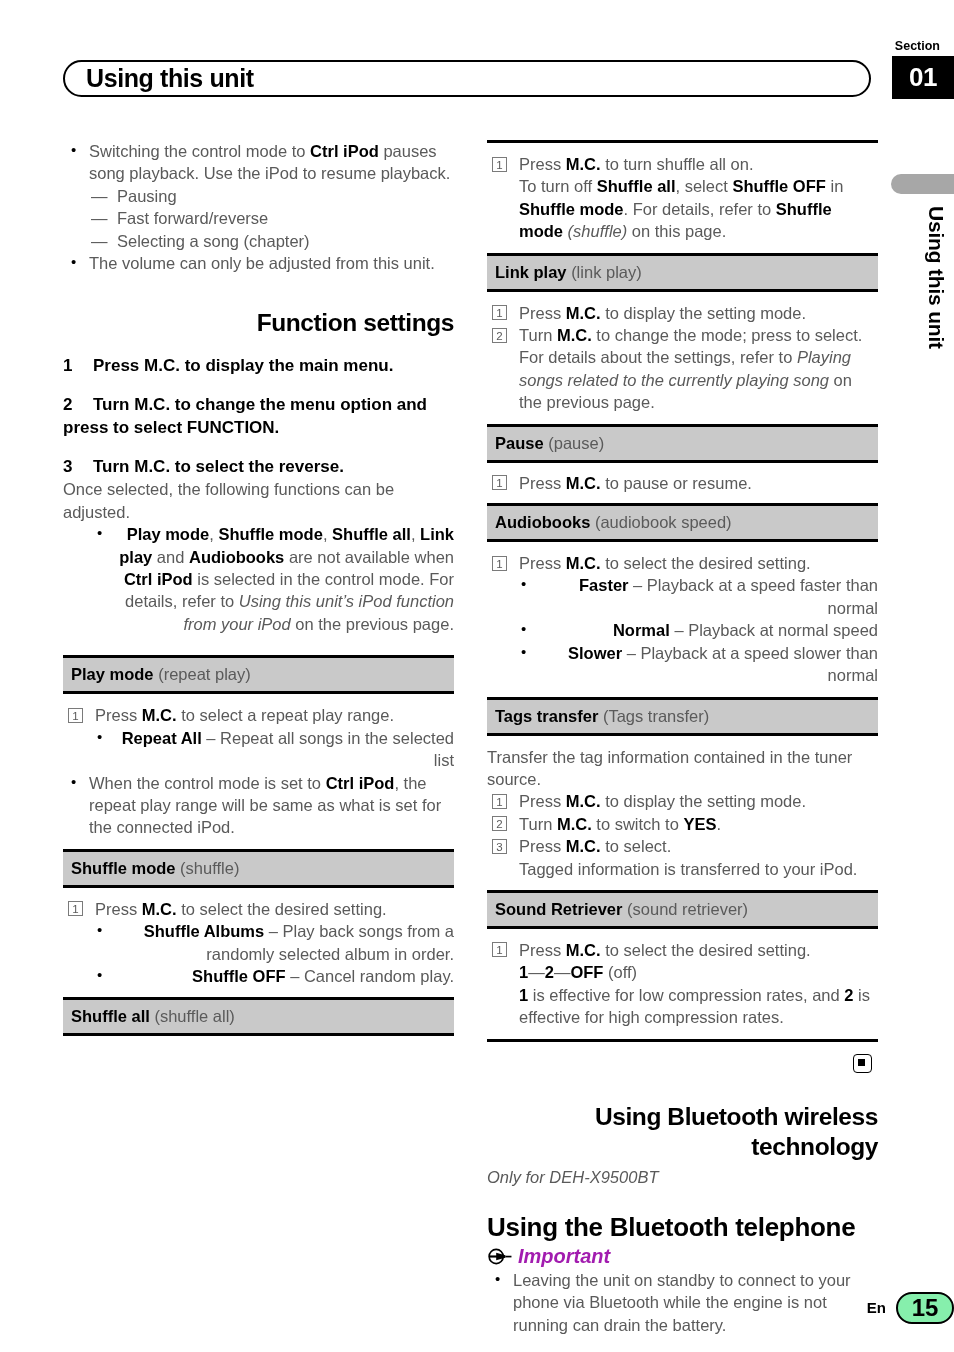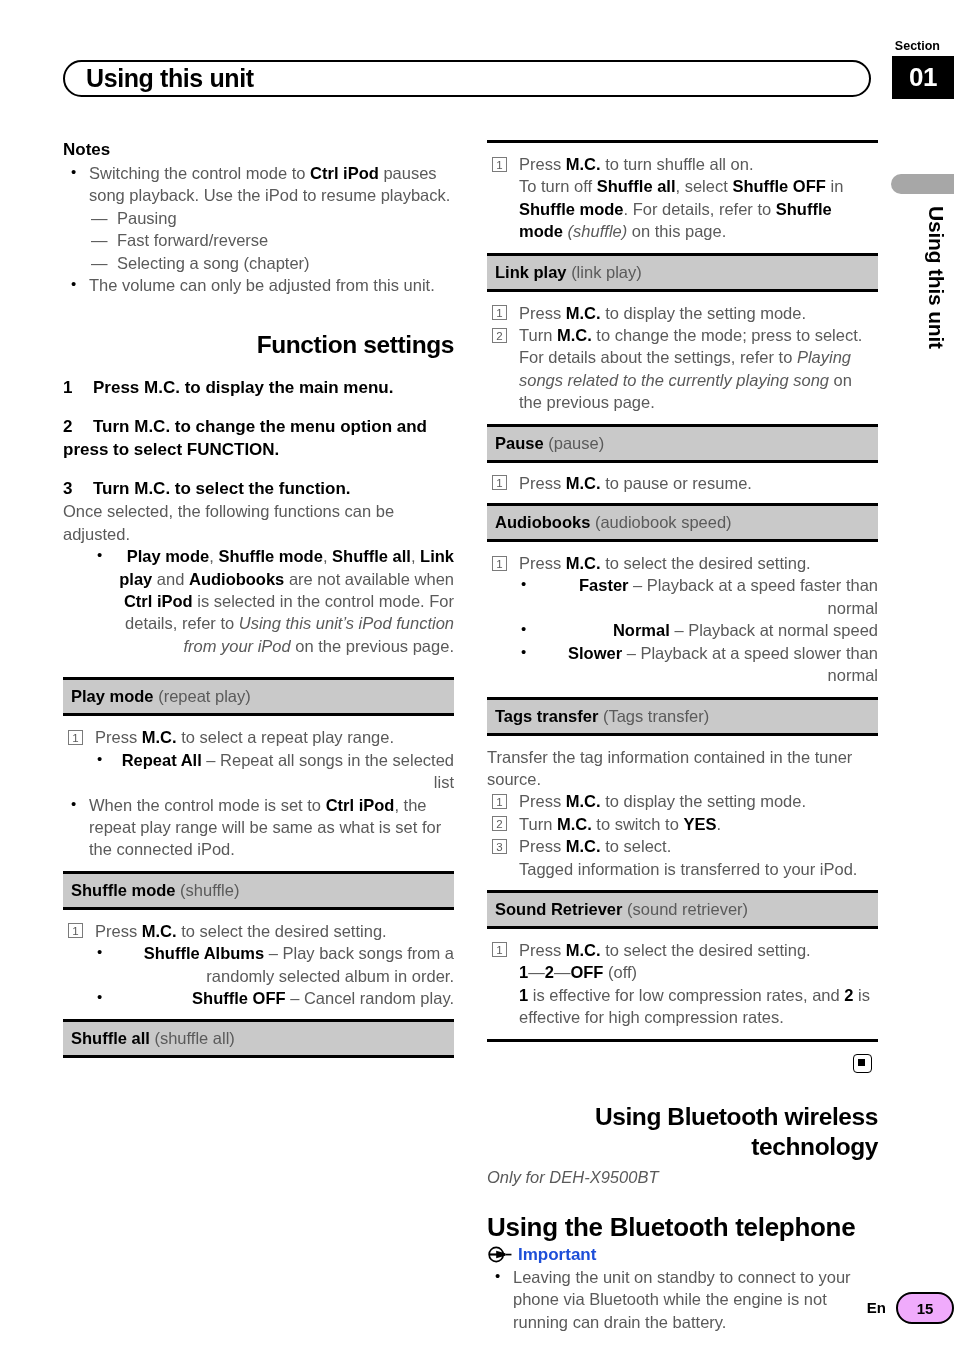--- a/index.html
+++ b/index.html
@@ -136,52 +136,51 @@
     position:absolute;right:6px;top:0px;width:19px;height:19px;
     border:1.6px solid #000;border-radius:4px;box-sizing:border-box;
   }
   .endmark .sq::after{
     content:"";position:absolute;left:4px;top:4px;width:7px;height:7px;background:#000;
   }
 
   
   .imp-row{display:flex;align-items:center;gap:5px;margin:0 0 1px 0;}
   .imp-ico{width:26px;height:19px;flex:0 0 auto;}
-  .imp-txt{font-size:17px;font-weight:bold;color:#1d4ed8;}
+  .imp-txt{font-size:20px;font-weight:bold;color:#a21caf;font-style:italic;}
 
   
   .ft-en{
     position:absolute;right:68px;bottom:36px;
     font-size:15px;font-weight:bold;color:#000;
   }
   .ft-pg{
     position:absolute;right:0px;bottom:28px;
     width:58px;height:32px;border:2.5px solid #000;border-radius:16px;
     display:flex;align-items:center;justify-content:center;
-    font-size:15px;font-weight:bold;color:#000;box-sizing:border-box;
-    background:#f0abfc;
+    font-size:24px;font-weight:bold;color:#000;box-sizing:border-box;
+    background:#86efac;
   }
 </style>
 </head>
 <body>
 
 <div class="page">
 
   <div class="hdr-bar"></div>
   <div class="hdr-title">Using this unit</div>
   <div class="section-word">Section</div>
   <div class="section-box"></div>
   <div class="section-num">01</div>
 
   <div class="side-tab-bar"></div>
   <div class="side-label">Using this unit</div>
 
   <div class="col col-left">
 
-    <h3 class="notes-h">Notes</h3>
 
     <ul class="bl">
       <li>Switching the control mode to <b>Ctrl iPod</b> pauses song playback. Use the iPod to resume playback.</li>
     </ul>
     <ul class="dash">
       <li>Pausing</li>
       <li>Fast forward/reverse</li>
       <li>Selecting a song (chapter)</li>
     </ul>
     <ul class="bl">
@@ -194,21 +193,21 @@
 
     <h4 class="step">
       <span class="n">1</span><span>Press M.C. to display the main menu.</span>
     </h4>
     <div class="sp-16"></div>
     <h4 class="step">
       <span class="n">2</span><span>Turn M.C. to change the menu option and press to select FUNCTION.</span>
     </h4>
     <div class="sp-16"></div>
     <h4 class="step">
-      <span class="n">3</span><span>Turn M.C. to select the function.</span>
+      <span class="n">3</span><span>Turn M.C. to select the reverse.</span>
     </h4>
     <p>Once selected, the following functions can be adjusted.</p>
     <ul class="bl2">
       <li><b>Play mode</b>, <b>Shuffle mode</b>, <b>Shuffle all</b>, <b>Link play</b> and <b>Audiobooks</b> are not available when <b>Ctrl iPod</b> is selected in the control mode. For details, refer to <i>Using this unit’s iPod function from your iPod</i> on the previous page.</li>
     </ul>
 
     <div class="sp-20"></div>
 
     <div>
       <div class="rule-thick"></div>

